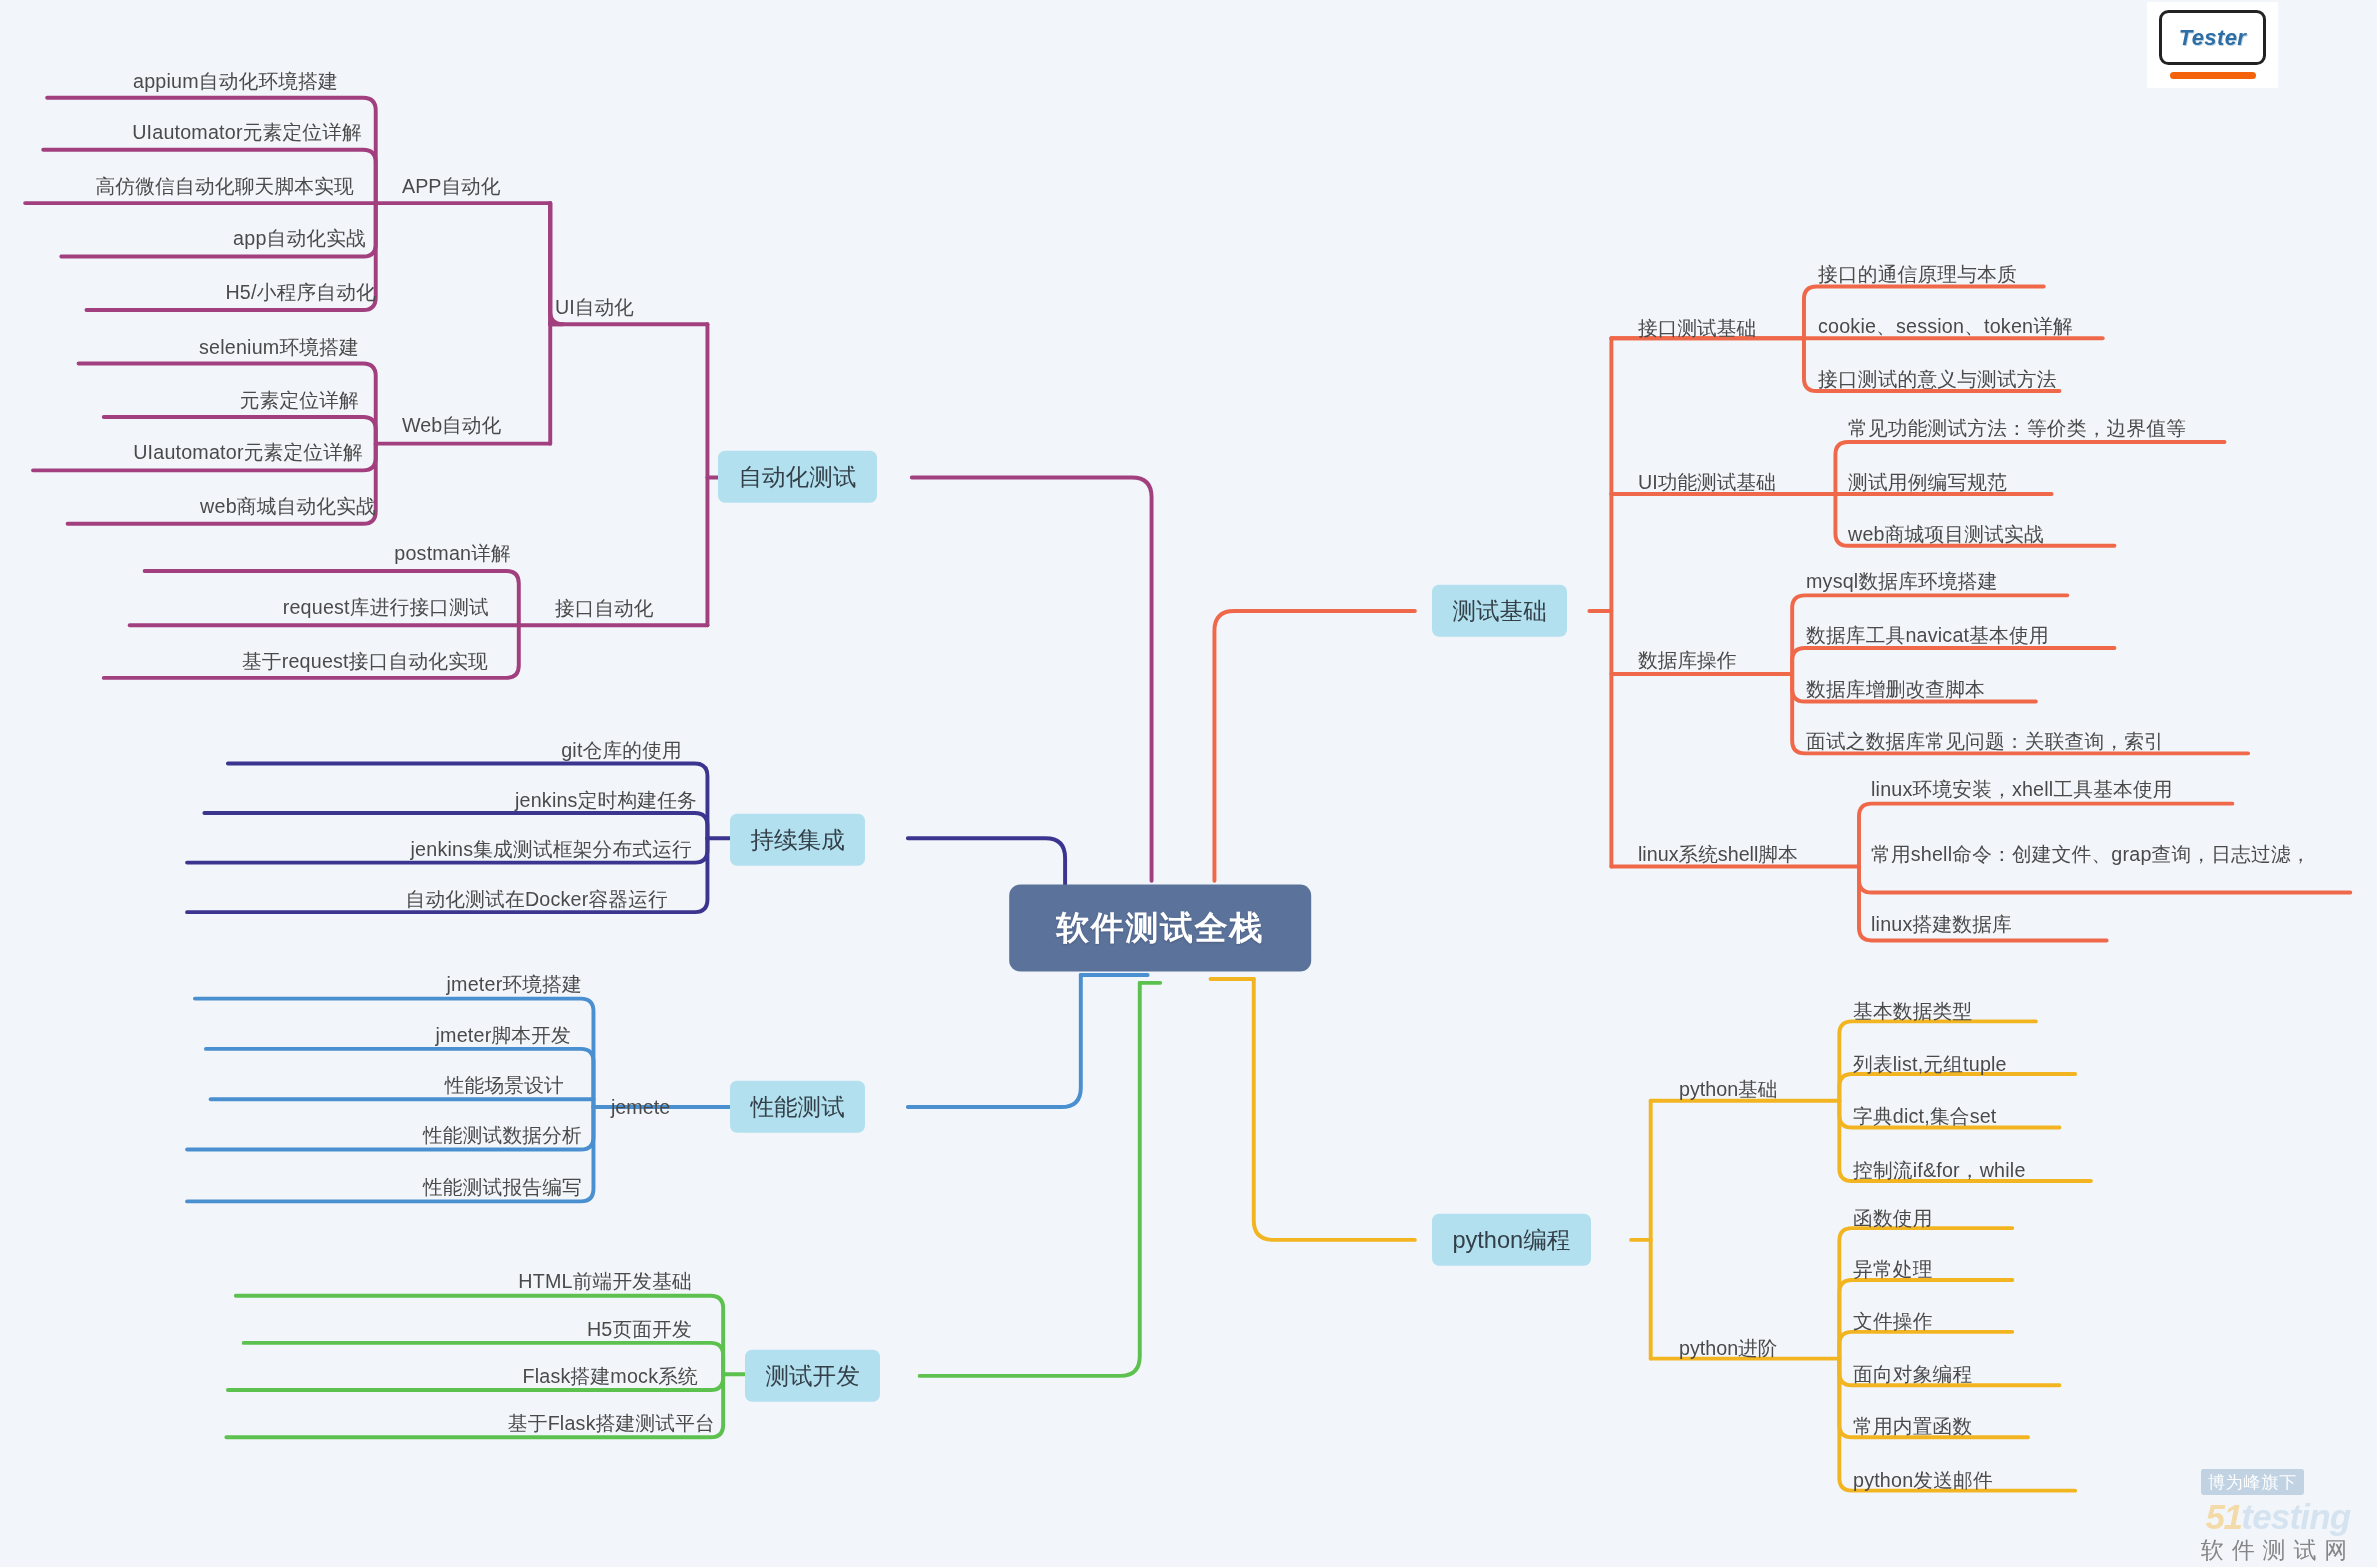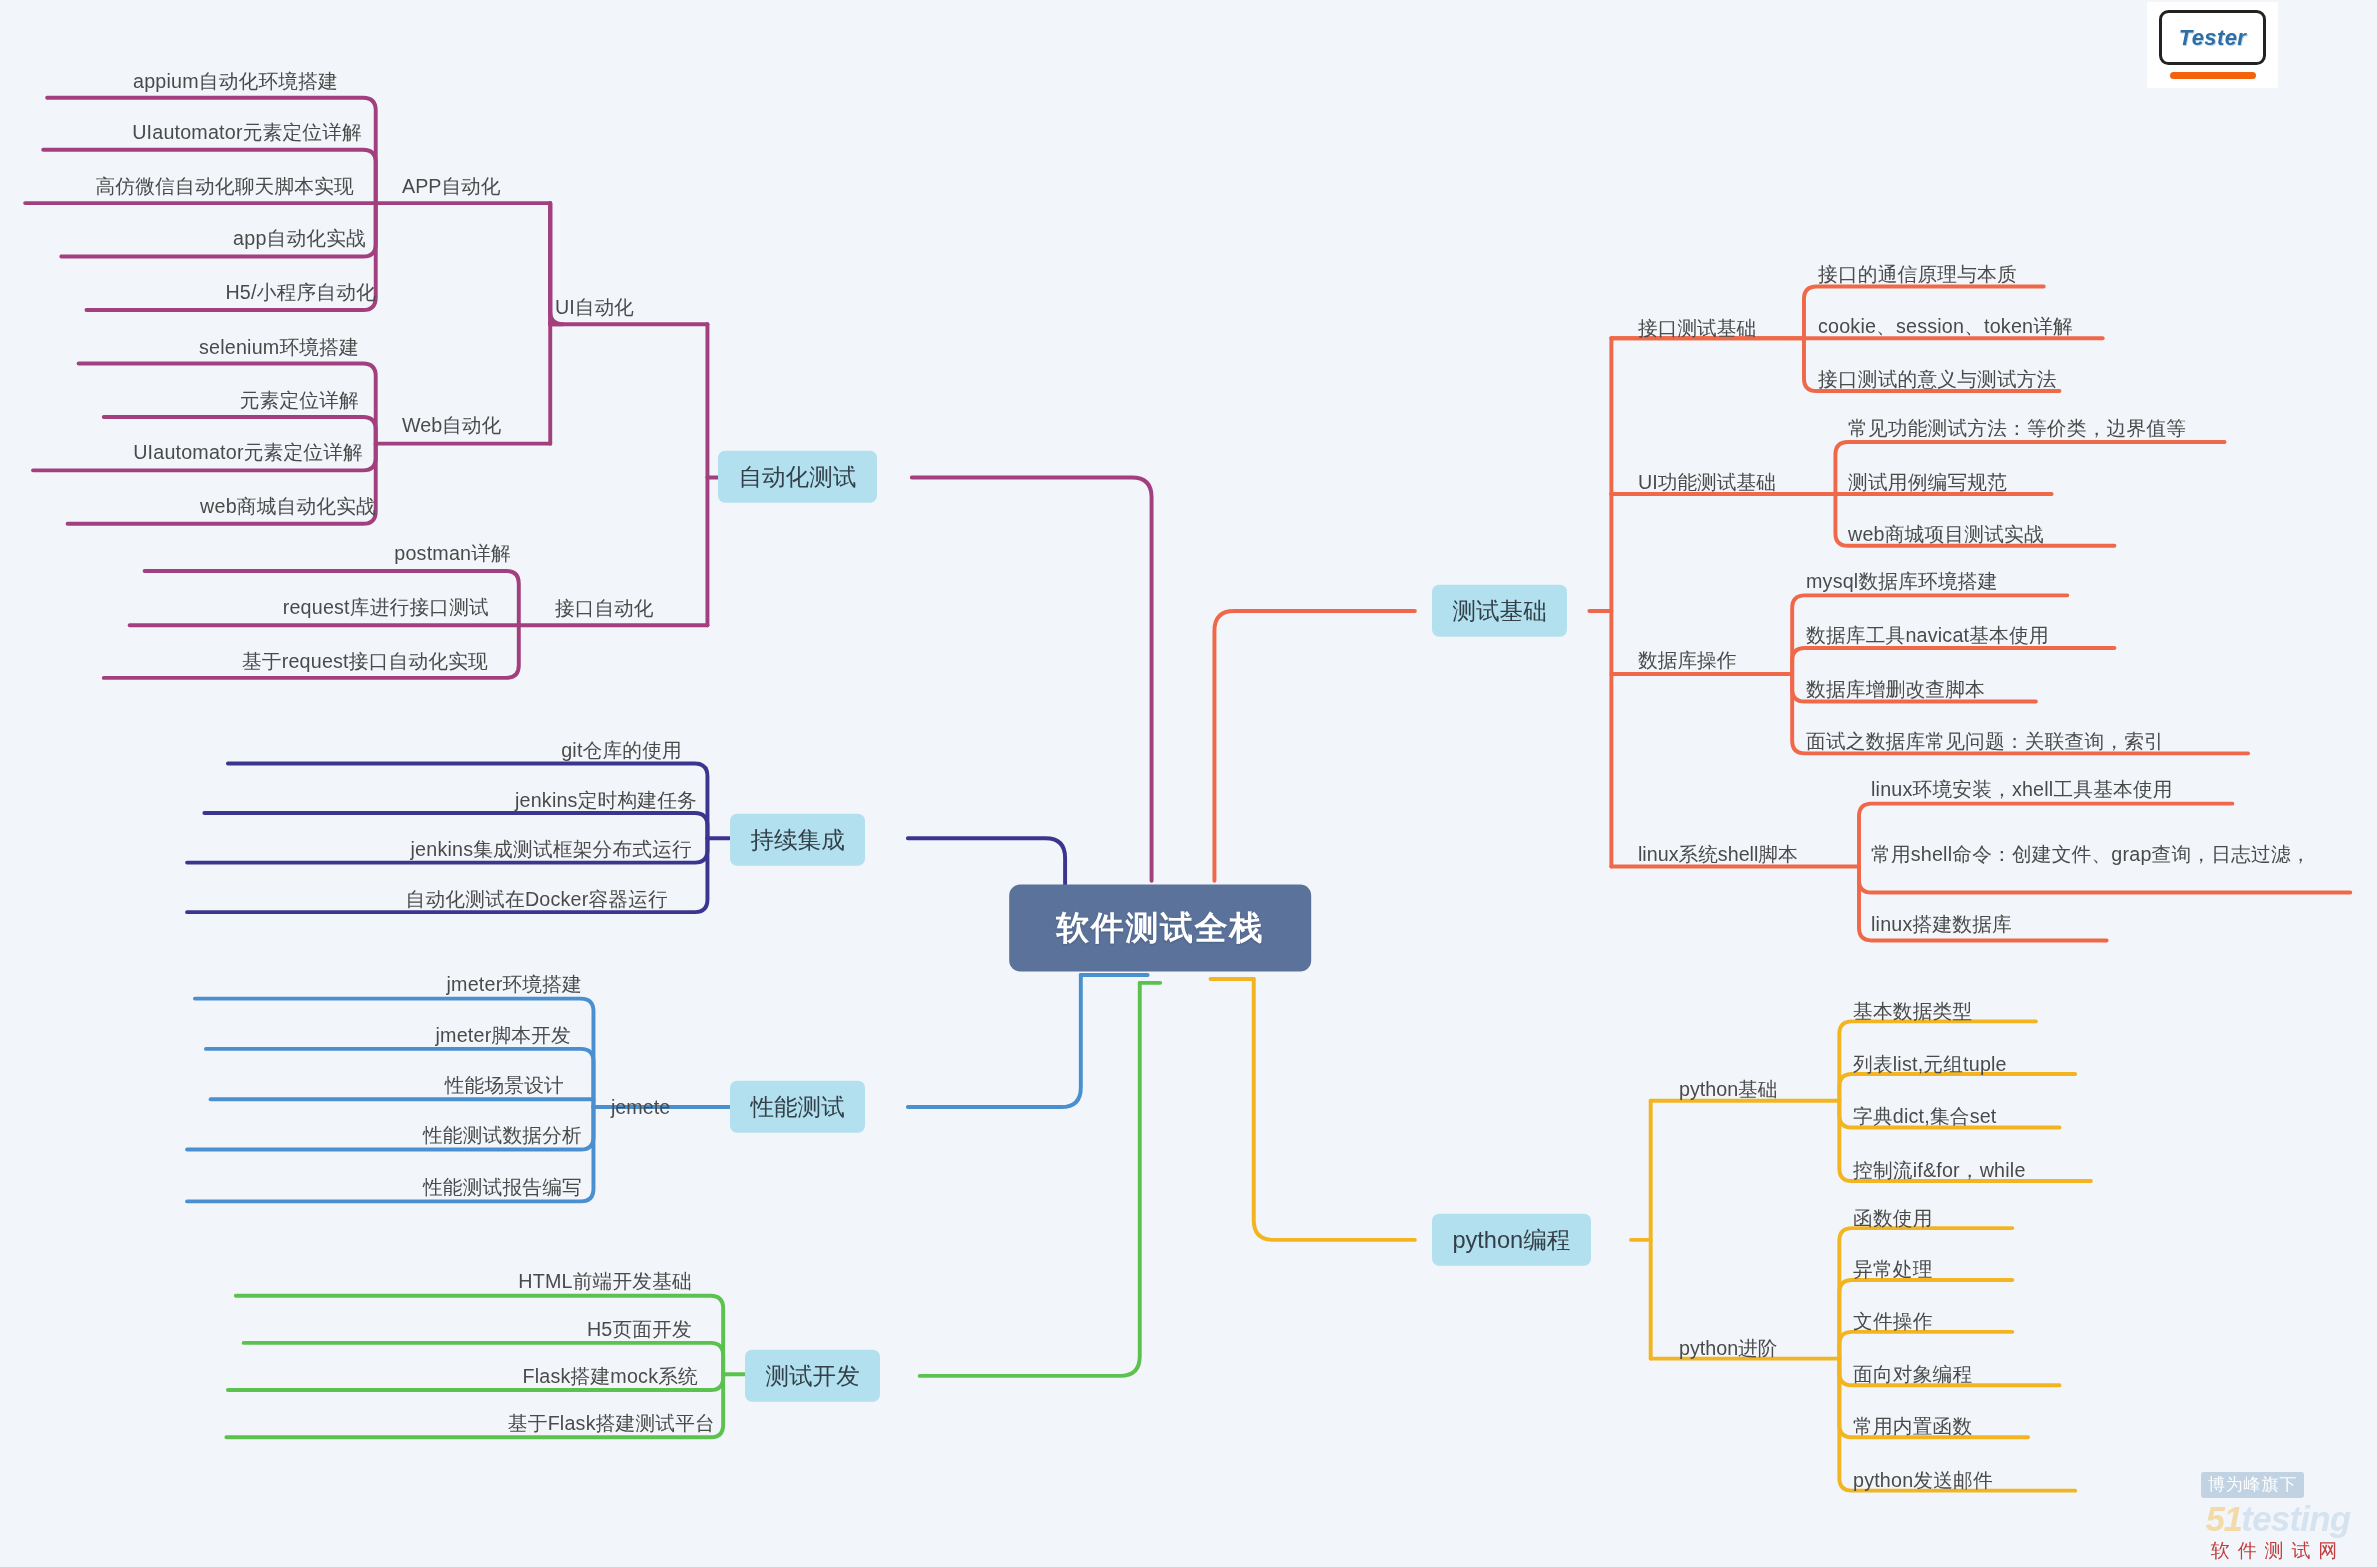--- a/index.html
+++ b/index.html
@@ -74,21 +74,21 @@
     display:flex;flex-direction:column;align-items:center;justify-content:center;
     opacity:.85;
   }
   #wm .tag{
     background:#b9cde0;color:#ffffff;font-size:17px;padding:1.6px 7px;border-radius:2.4px;
     letter-spacing:0.8px;margin-bottom:1.6px;align-self:flex-start;margin-left:11px;
   }
   #wm .mark{display:flex;align-items:baseline;}
   #wm .n51{color:#f3d79a;font-size:35px;font-weight:bold;font-style:italic;letter-spacing:-1.6px;}
   #wm .tw{color:#cfe0ee;font-size:35px;font-weight:bold;font-style:italic;letter-spacing:-0.8px;}
-  #wm .sub{color:#b91c1c;font-size:19px;letter-spacing:7.9px;margin-top:-1.6px;}
+  #wm .sub{color:#737373;font-size:23px;letter-spacing:7.9px;margin-top:-1.6px;}
 </style>
 </head>
 <body>
 
 <div id="stage">
 
   <svg id="wires" viewBox="0 0 3024 1994">
       <path d="M 60 124 L 462 124 Q 478 124 478 140 L 478 258" fill="none" stroke="#a23f7e" stroke-width="5" stroke-linecap="round" stroke-linejoin="round"></path>
       <path d="M 55 190 L 462 190 Q 478 190 478 206 L 478 258" fill="none" stroke="#a23f7e" stroke-width="5" stroke-linecap="round" stroke-linejoin="round"></path>
       <path d="M 32 258 L 478 258" fill="none" stroke="#a23f7e" stroke-width="5" stroke-linecap="round" stroke-linejoin="round"></path>

